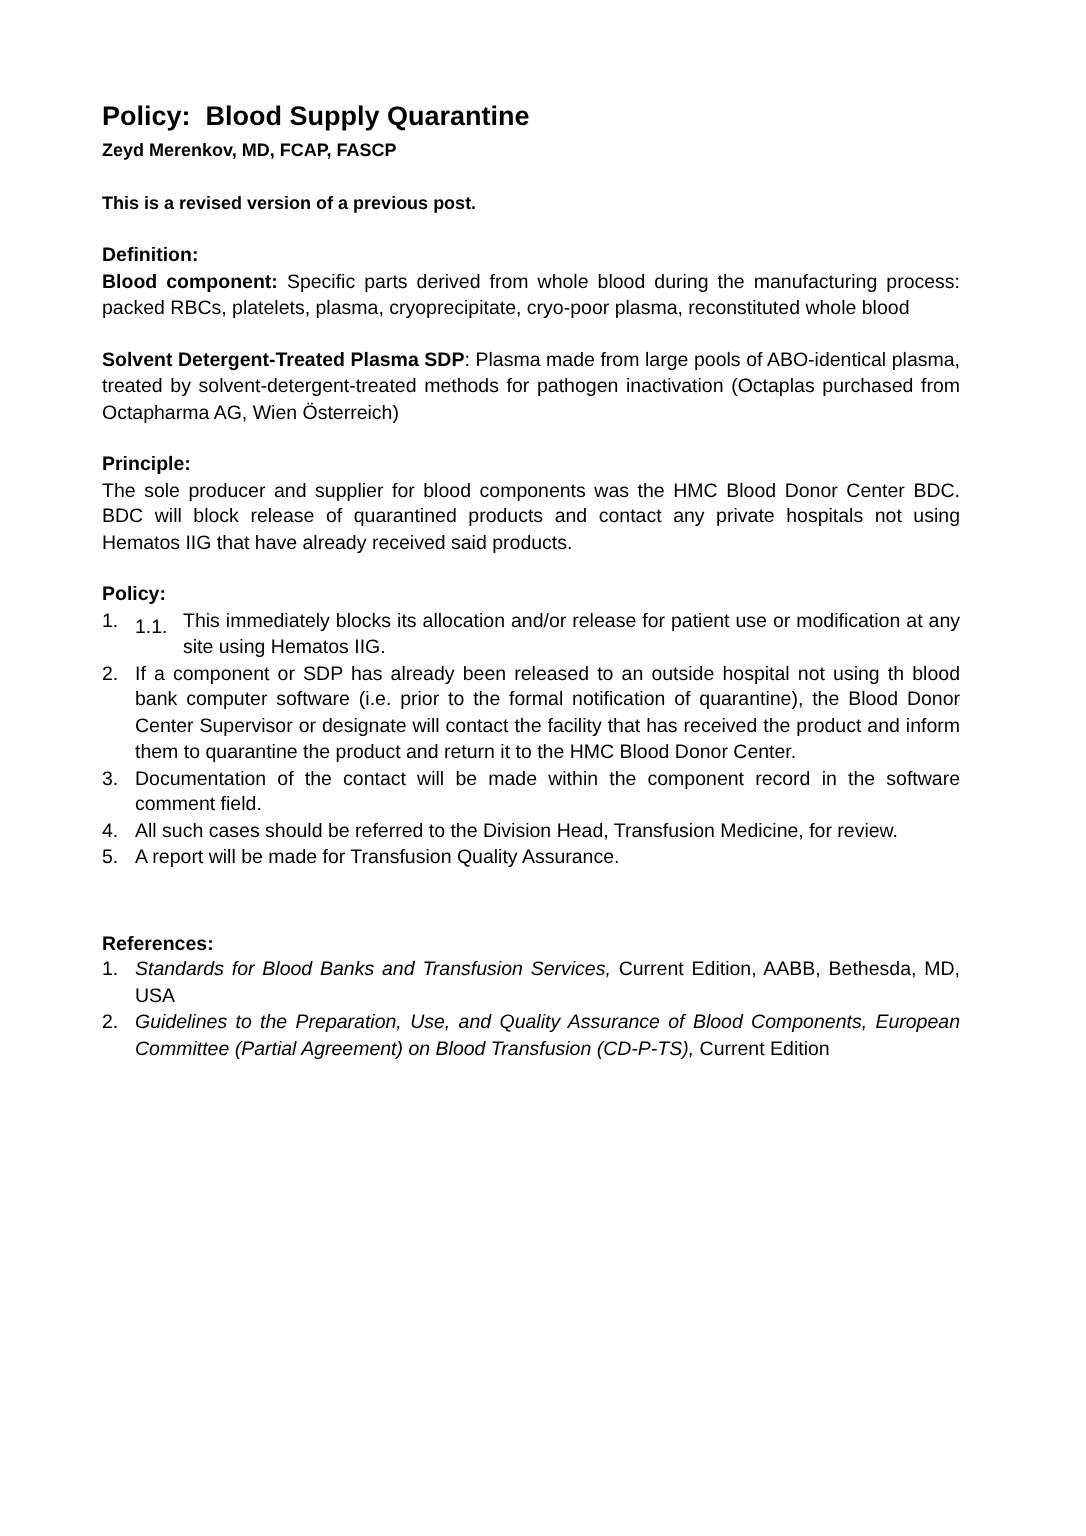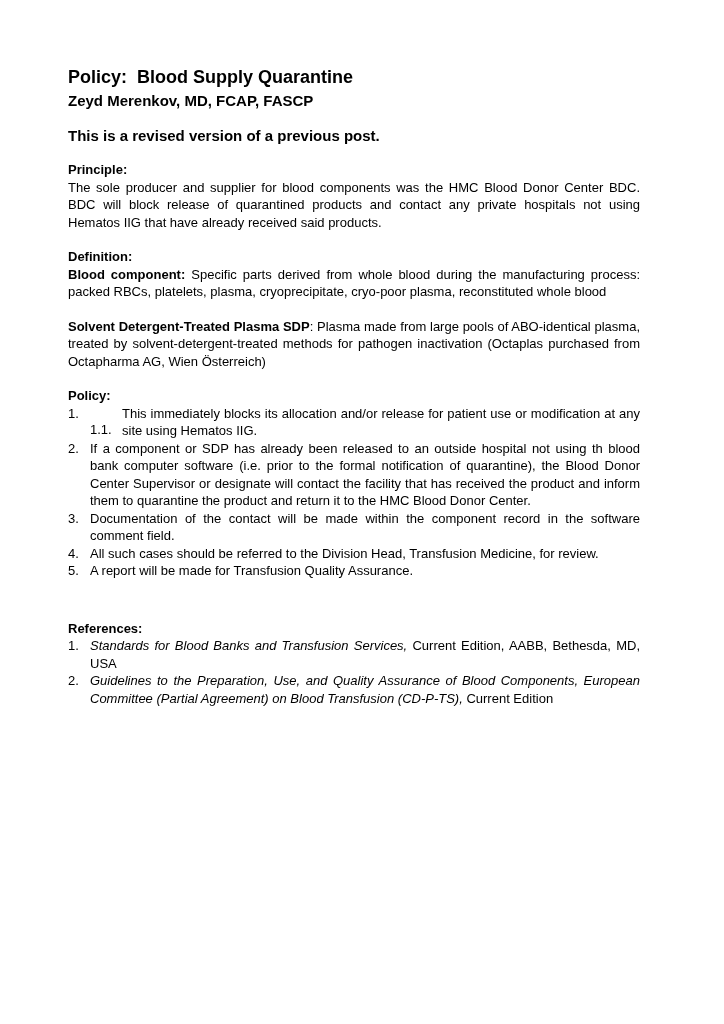--- a/index.html
+++ b/index.html
@@ -19,21 +19,21 @@
   }
   .title {
     margin: 0 0 4px 0;
     font-size: 18px;
     line-height: 21px;
     font-weight: bold;
     white-space: pre-wrap;
   }
   .bold { font-weight: bold; }
   .line13 {
-    font-size: 15px;
+    font-size: 12px;
     line-height: 17.5px;
     margin: 0;
   }
   .note { margin-top: 17px; }
   section { margin-top: 17px; }
   h2 {
     margin: 0;
     font-size: 13px;
     line-height: 17.5px;
     font-weight: bold;
@@ -59,45 +59,45 @@
   }
   .sub {
     position: relative;
     padding-left: 32px;
     font-size: 13px;
     line-height: 17.5px;
   }
   .sub > .num {
     position: absolute;
     left: 0;
-    top: 16px;
+    top: 4px;
   }
   .refs { margin-top: 40px; }
   .li-text { text-align: justify; }
   i { }
 </style>
 </head>
 <body>
 
 <div class="page">
 
   <h1 class="title">Policy:  Blood Supply Quarantine</h1>
   <p class="line13 bold">Zeyd Merenkov, MD, FCAP, FASCP</p>
 
   <p class="line13 bold note">This is a revised version of a previous post.</p>
 
   <section>
-    <h2>Principle:</h2>
-    <p class="body justify">The sole producer and supplier for blood components was the HMC Blood Donor Center BDC.  BDC will block release of quarantined products and contact any private hospitals not using Hematos IIG that have already received said products.</p>
+    <h2>Definition:</h2>
+    <p class="body justify"><b>Blood component:</b><span>  Specific parts derived from whole blood during the manufacturing process:  packed RBCs, platelets, plasma, cryoprecipitate, cryo-poor plasma, reconstituted whole blood</span></p>
+    <p class="body justify spaced"><b>Solvent Detergent-Treated Plasma SDP</b><span>:  Plasma made from large pools of ABO-identical plasma, treated by solvent-detergent-treated methods for pathogen inactivation (Octaplas purchased from Octapharma AG, Wien Österreich)</span></p>
   </section>
 
   <section>
-    <h2>Definition:</h2>
-    <p class="body justify"><b>Blood component:</b><span>  Specific parts derived from whole blood during the manufacturing process:  packed RBCs, platelets, plasma, cryoprecipitate, cryo-poor plasma, reconstituted whole blood</span></p>
-    <p class="body justify spaced"><b>Solvent Detergent-Treated Plasma SDP</b><span>:  Plasma made from large pools of ABO-identical plasma, treated by solvent-detergent-treated methods for pathogen inactivation (Octaplas purchased from Octapharma AG, Wien Österreich)</span></p>
+    <h2>Principle:</h2>
+    <p class="body justify">The sole producer and supplier for blood components was the HMC Blood Donor Center BDC.  BDC will block release of quarantined products and contact any private hospitals not using Hematos IIG that have already received said products.</p>
   </section>
 
   <section>
     <h2>Policy:</h2>
     <div class="olist">
 
       <div class="li">
         <span class="num">1.</span>
         <div class="sub">
           <span class="num">1.1.</span>

